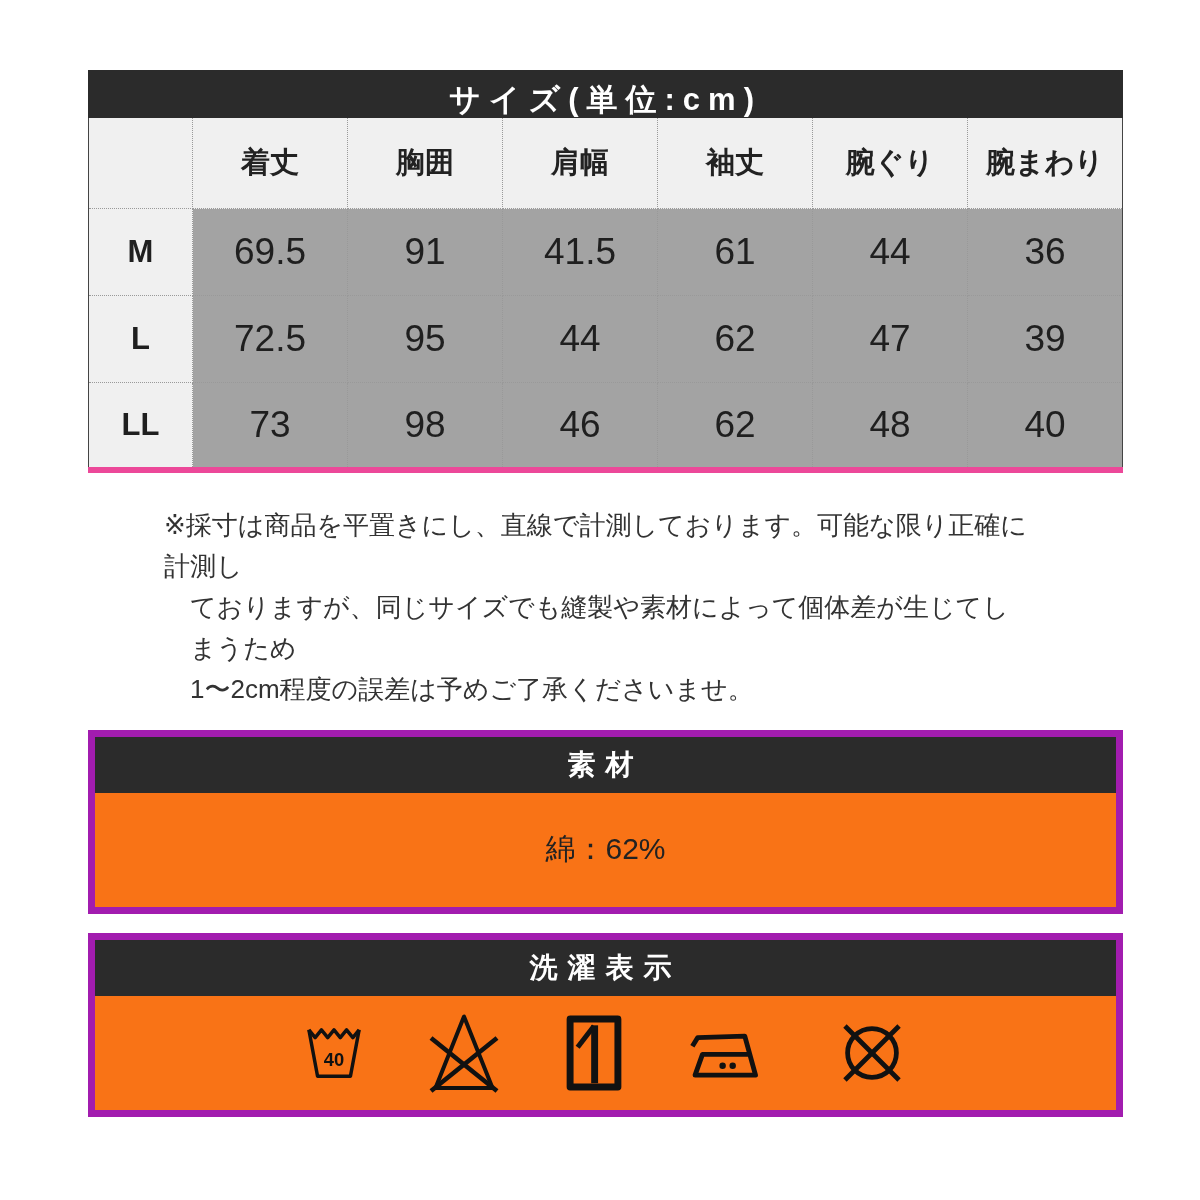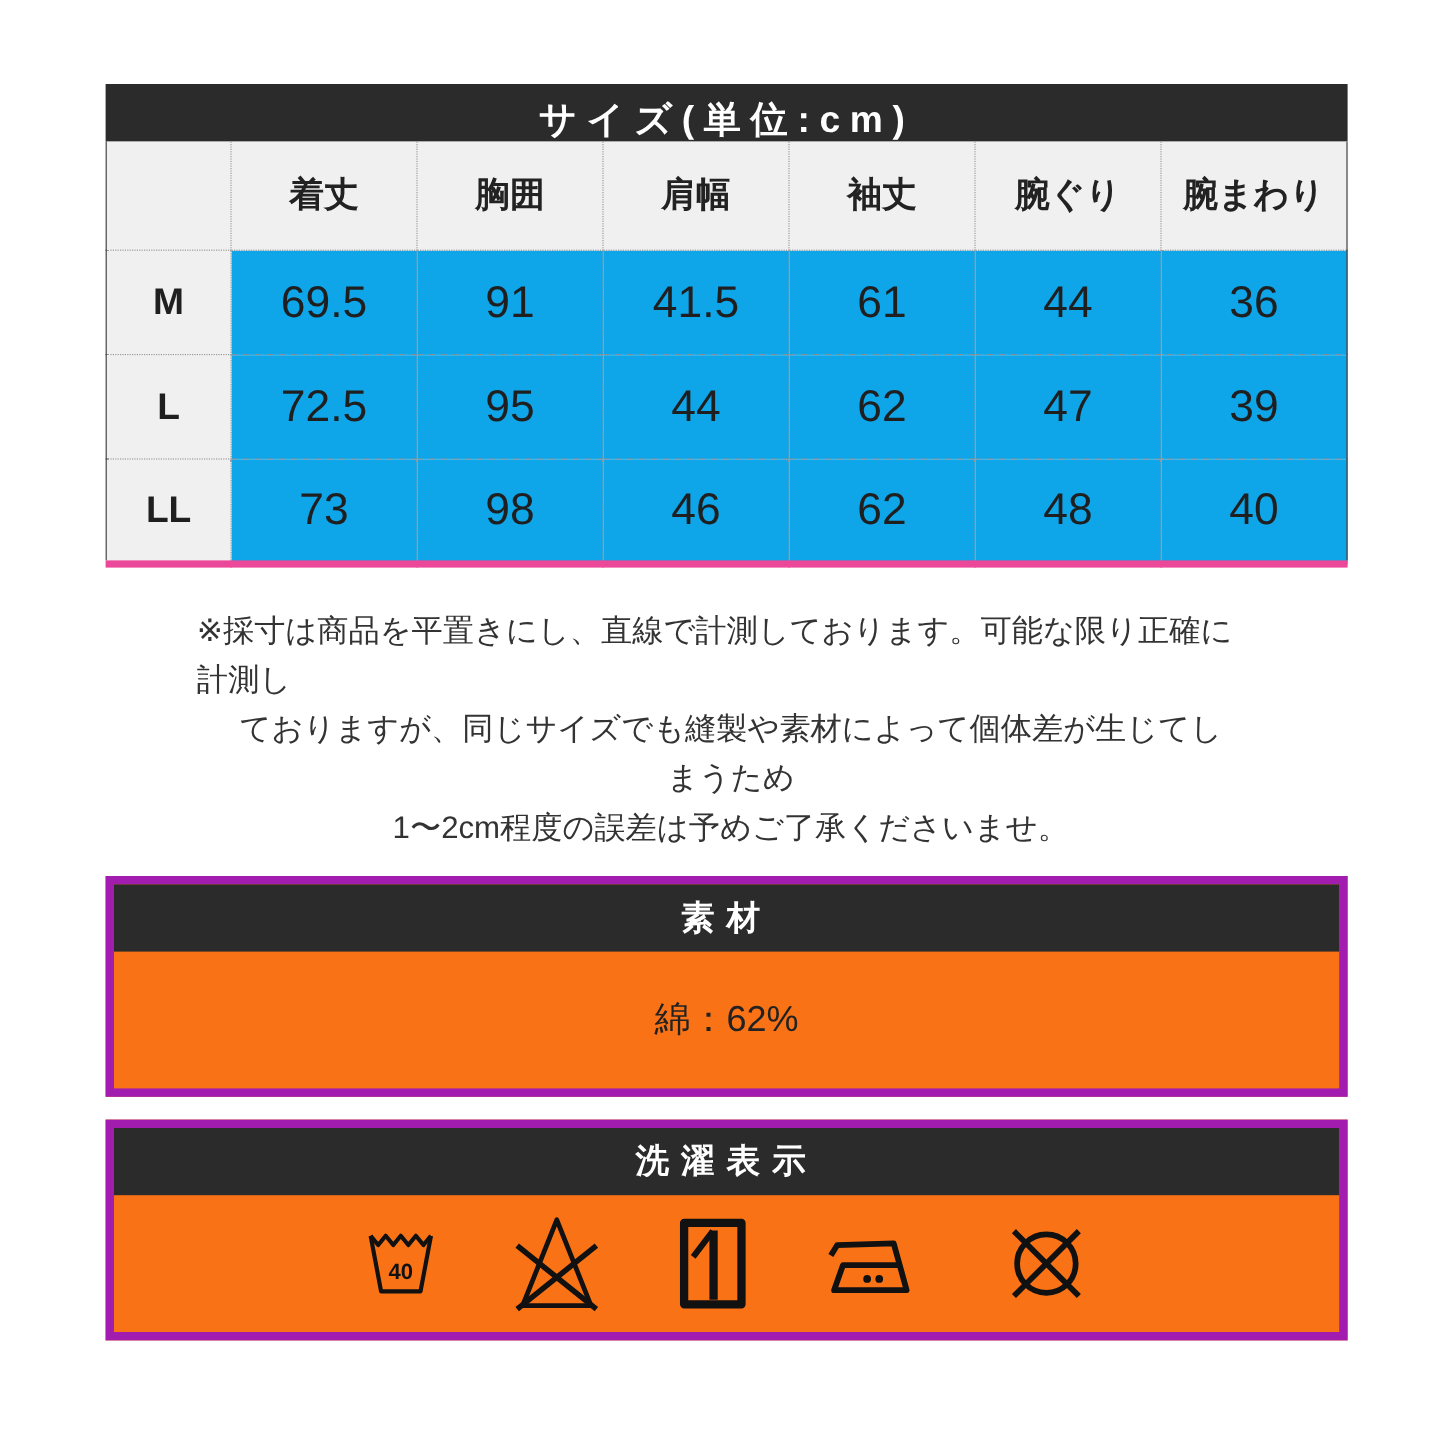--- a/index.html
+++ b/index.html
@@ -50,31 +50,31 @@
     color: #222222;
   }
   table.size-table tbody th {
     background: #f0f0f0;
     font-size: 31px;
     font-weight: bold;
     color: #1f1f1f;
   }
   table.size-table tbody tr { height: 87px; }
   table.size-table tbody td {
-    background: #0ea5e9;
+    background: #a3a3a3;
     font-size: 37px;
     font-weight: 400;
     color: #1f1f1f;
   }
 
   
   .notes { margin: 32px 0 0 30px; width: 910px; }
   .note { font-size: 26px; line-height: 41px; color: #333333; margin-left: 46px; }
   .note + .note { margin-top: 38px; }
-  .note-line.cont { padding-left: 26px; text-align: center; }
+  .note-line.cont { padding-left: 26px; }
 
   
   .boxed {
     border: 7px solid #a21caf;
     margin-top: 20px;
     background: #f97316;
   }
   .boxed + .boxed { margin-top: 19px; }
   .box-bar {
     height: 56px;

